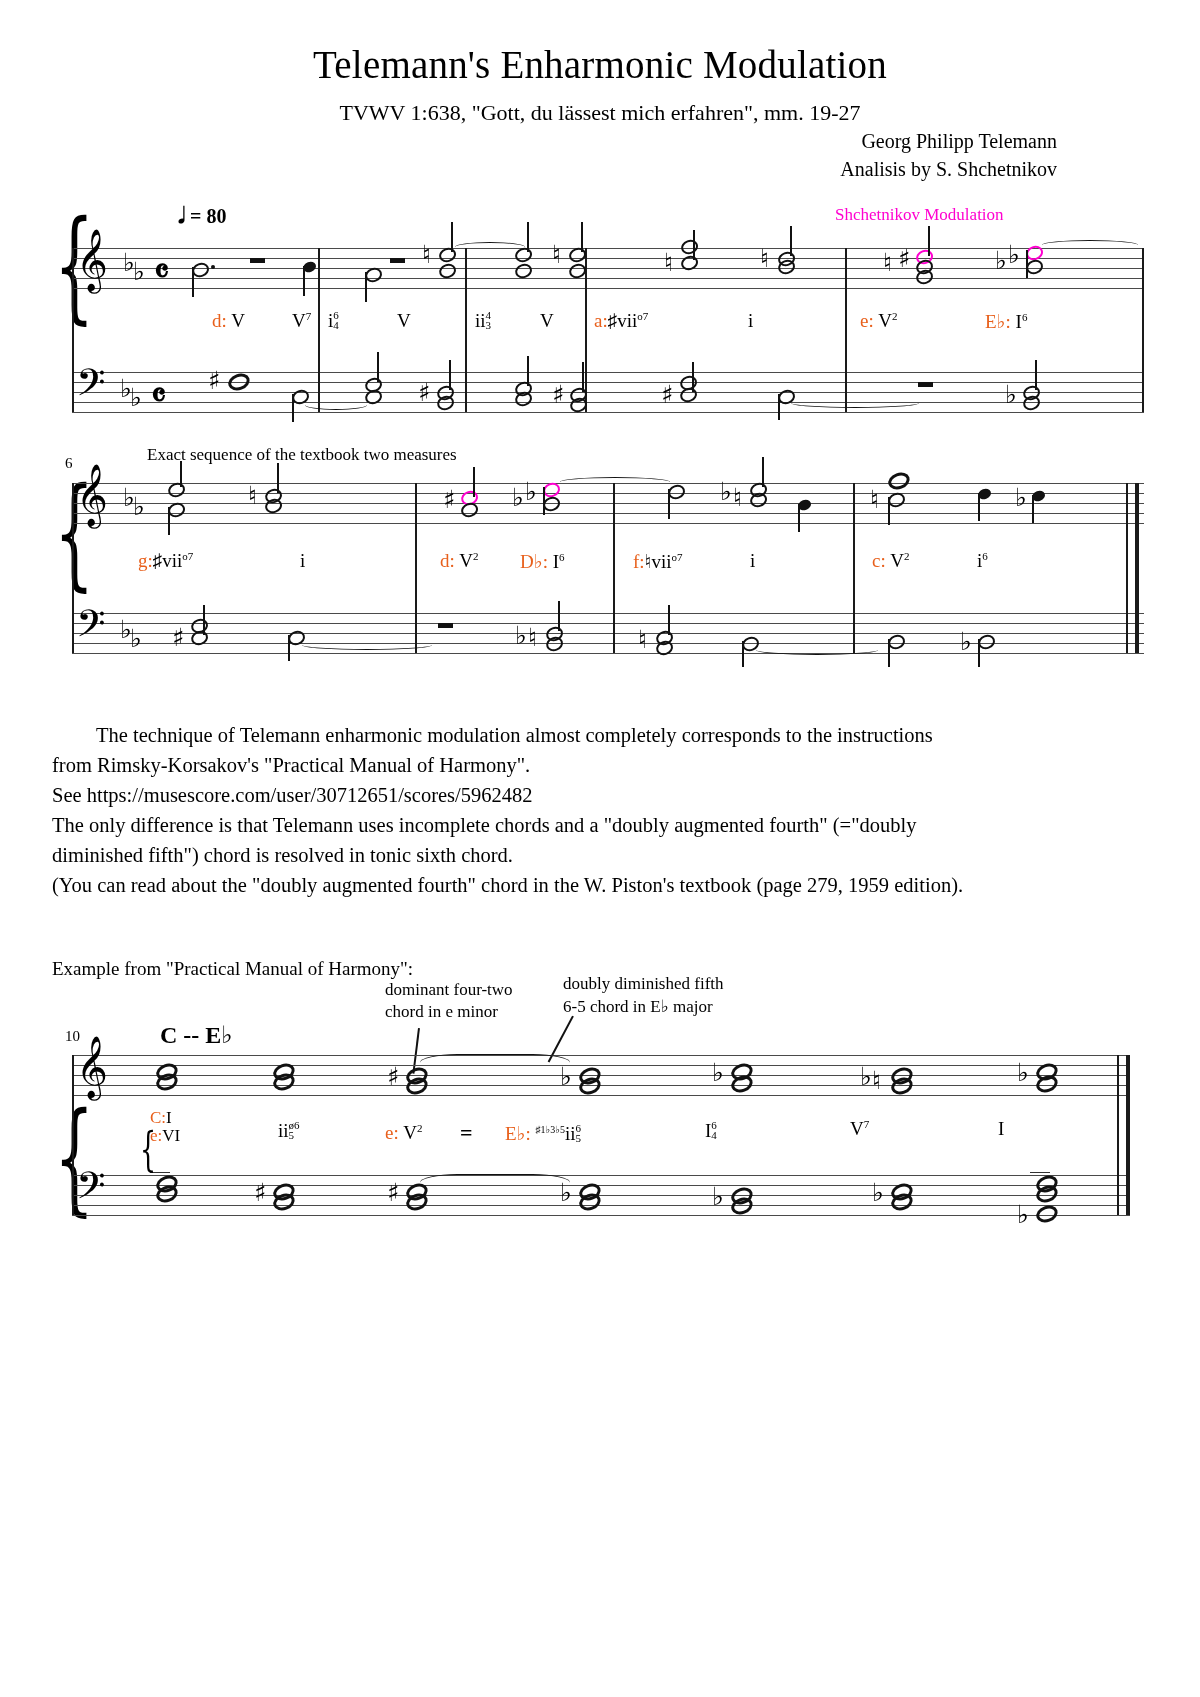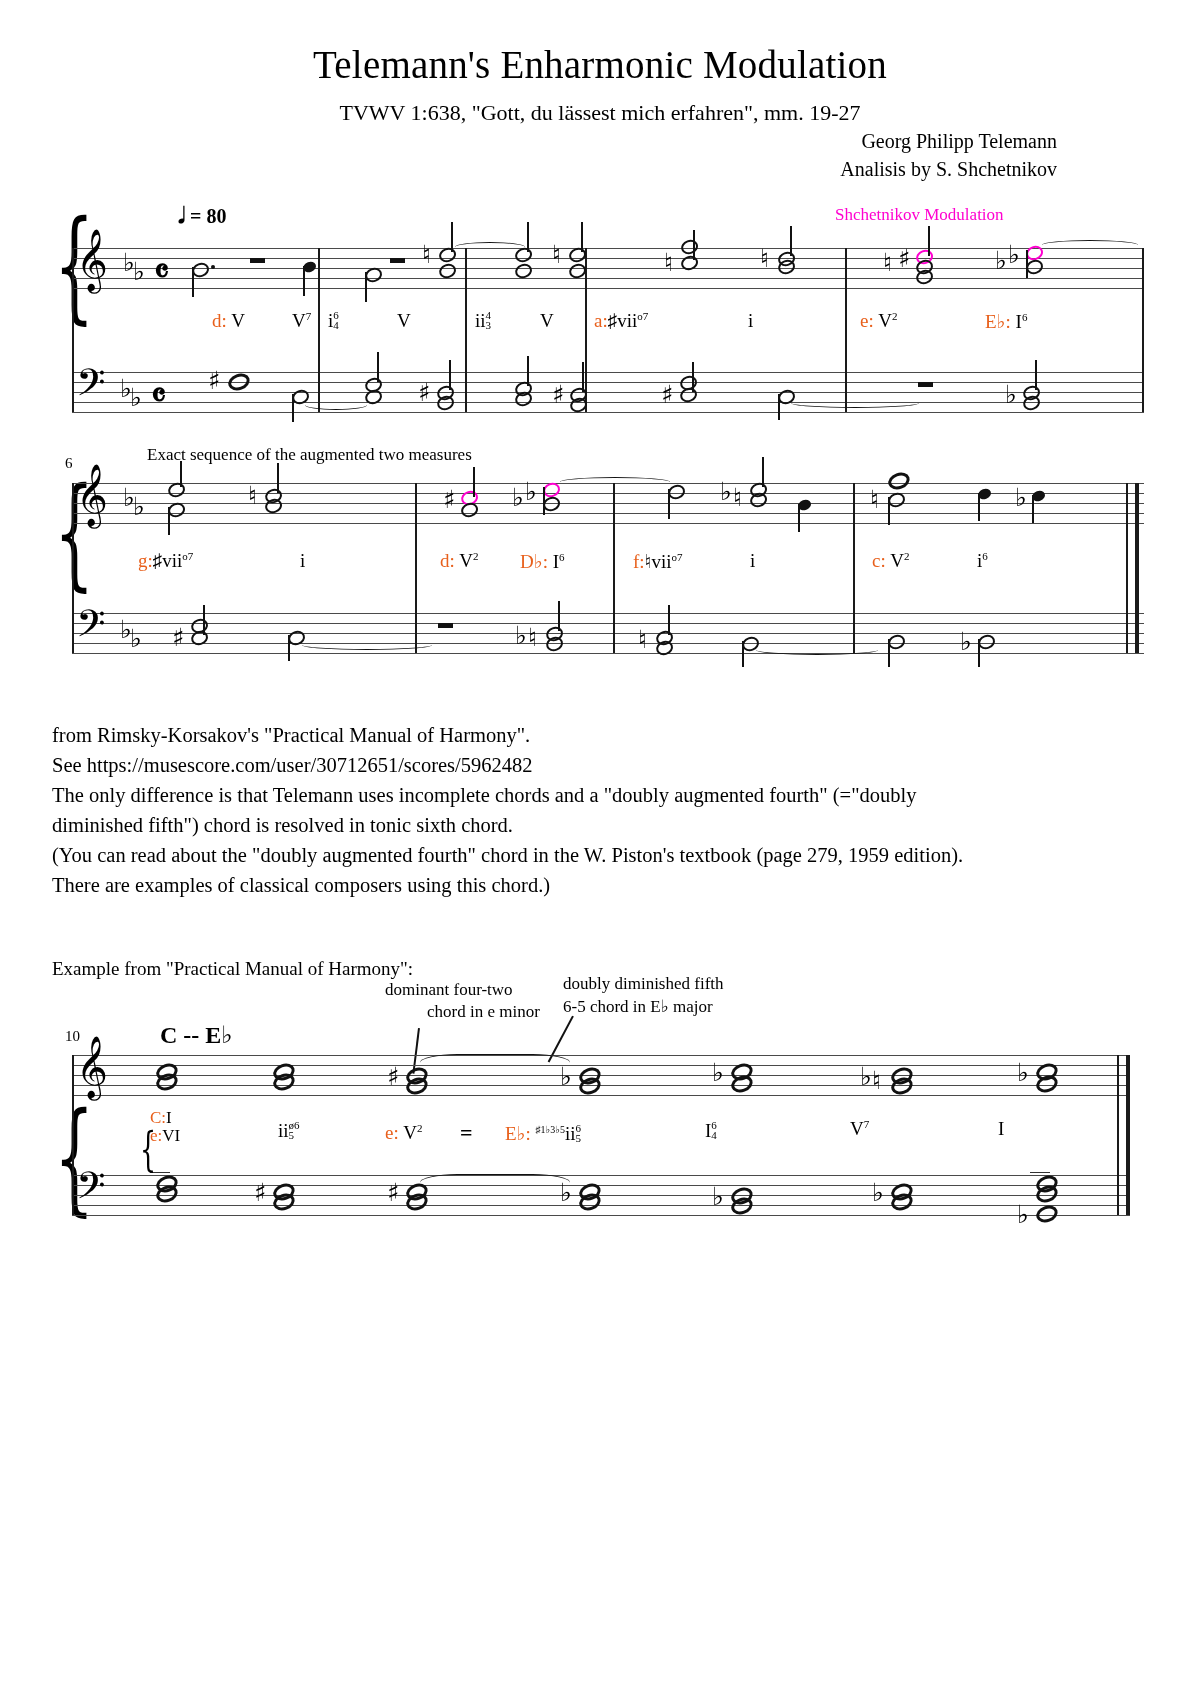--- a/index.html
+++ b/index.html
@@ -356,21 +356,21 @@
   </div>
   <div class="rn" style="left:925px; top:110px;">
     <span class="key">E♭:</span>
     <span>I</span><sup>6</sup>
   </div>
 </div>
 
 <div class="system" style="top:445px; left:60px; width:1085px; height:230px;">
 
   <div class="measnum" style="left:5px; top:10px;">6</div>
-  <div class="annot" style="left:87px; top:0px;">Exact sequence of the augmented two measures</div>
+  <div class="annot" style="left:87px; top:0px;">Exact sequence of the textbook two measures</div>
 
   <div class="brace" style="left:-6px; top:50px;">{</div>
 
   <div>
     <div class="sline" style="left:12px; width:1072px; top:38px;"></div>
     <div class="sline" style="left:12px; width:1072px; top:48px;"></div>
     <div class="sline" style="left:12px; width:1072px; top:58px;"></div>
     <div class="sline" style="left:12px; width:1072px; top:68px;"></div>
     <div class="sline" style="left:12px; width:1072px; top:78px;"></div>
     <div class="glyph clef-g" style="left:16px; top:23px;">𝄞</div>
@@ -488,34 +488,34 @@
   <div class="rn" style="left:812px; top:105px;">
     <span class="key">c:</span>
     <span>V</span><sup>2</sup>
   </div>
   <div class="rn" style="left:917px; top:105px;">
     <span>i</span><sup>6</sup>
   </div>
 </div>
 
 <div class="prose" style="top:720px;">
+  <p class="indent">The technique of Telemann enharmonic modulation almost completely corresponds to the instructions</p>
   <p>from Rimsky-Korsakov's "Practical Manual of Harmony".</p>
   <p>See https://musescore.com/user/30712651/scores/5962482</p>
   <p>The only difference is that Telemann uses incomplete chords and a "doubly augmented fourth" (="doubly</p>
   <p>diminished fifth") chord is resolved in tonic sixth chord.</p>
   <p>(You can read about the "doubly augmented fourth" chord in the W. Piston's textbook (page 279, 1959 edition).</p>
-  <p>There are examples of classical composers using this chord.)</p>
 </div>
 
 <div class="exlabel" style="left:52px; top:958px;">Example from "Practical Manual of Harmony":</div>
 
 <div class="system" style="top:980px; left:60px; width:1085px; height:270px;">
 
   <div class="annot" style="left:325px; top:0px;">dominant four-two</div>
-  <div class="annot" style="left:325px; top:22px;margin-left:42px;">chord in e minor</div>
+  <div class="annot" style="left:325px; top:22px;">chord in e minor</div>
   <div class="annot" style="left:503px; top:-6px;">doubly diminished fifth</div>
   <div class="annot" style="left:503px; top:16px;">6-5 chord in E♭ major</div>
 
   <div class="pointer" style="left:358px; top:48px; height:46px; transform:rotate(7deg);"></div>
   <div class="pointer" style="left:512px; top:36px; height:52px; transform:rotate(28deg);"></div>
 
   <div class="measnum" style="left:5px; top:48px;">10</div>
   <div class="ckey" style="left:100px; top:40px;">C -- E♭</div>
 
   <div class="brace" style="left:-6px; top:140px;">{</div>

